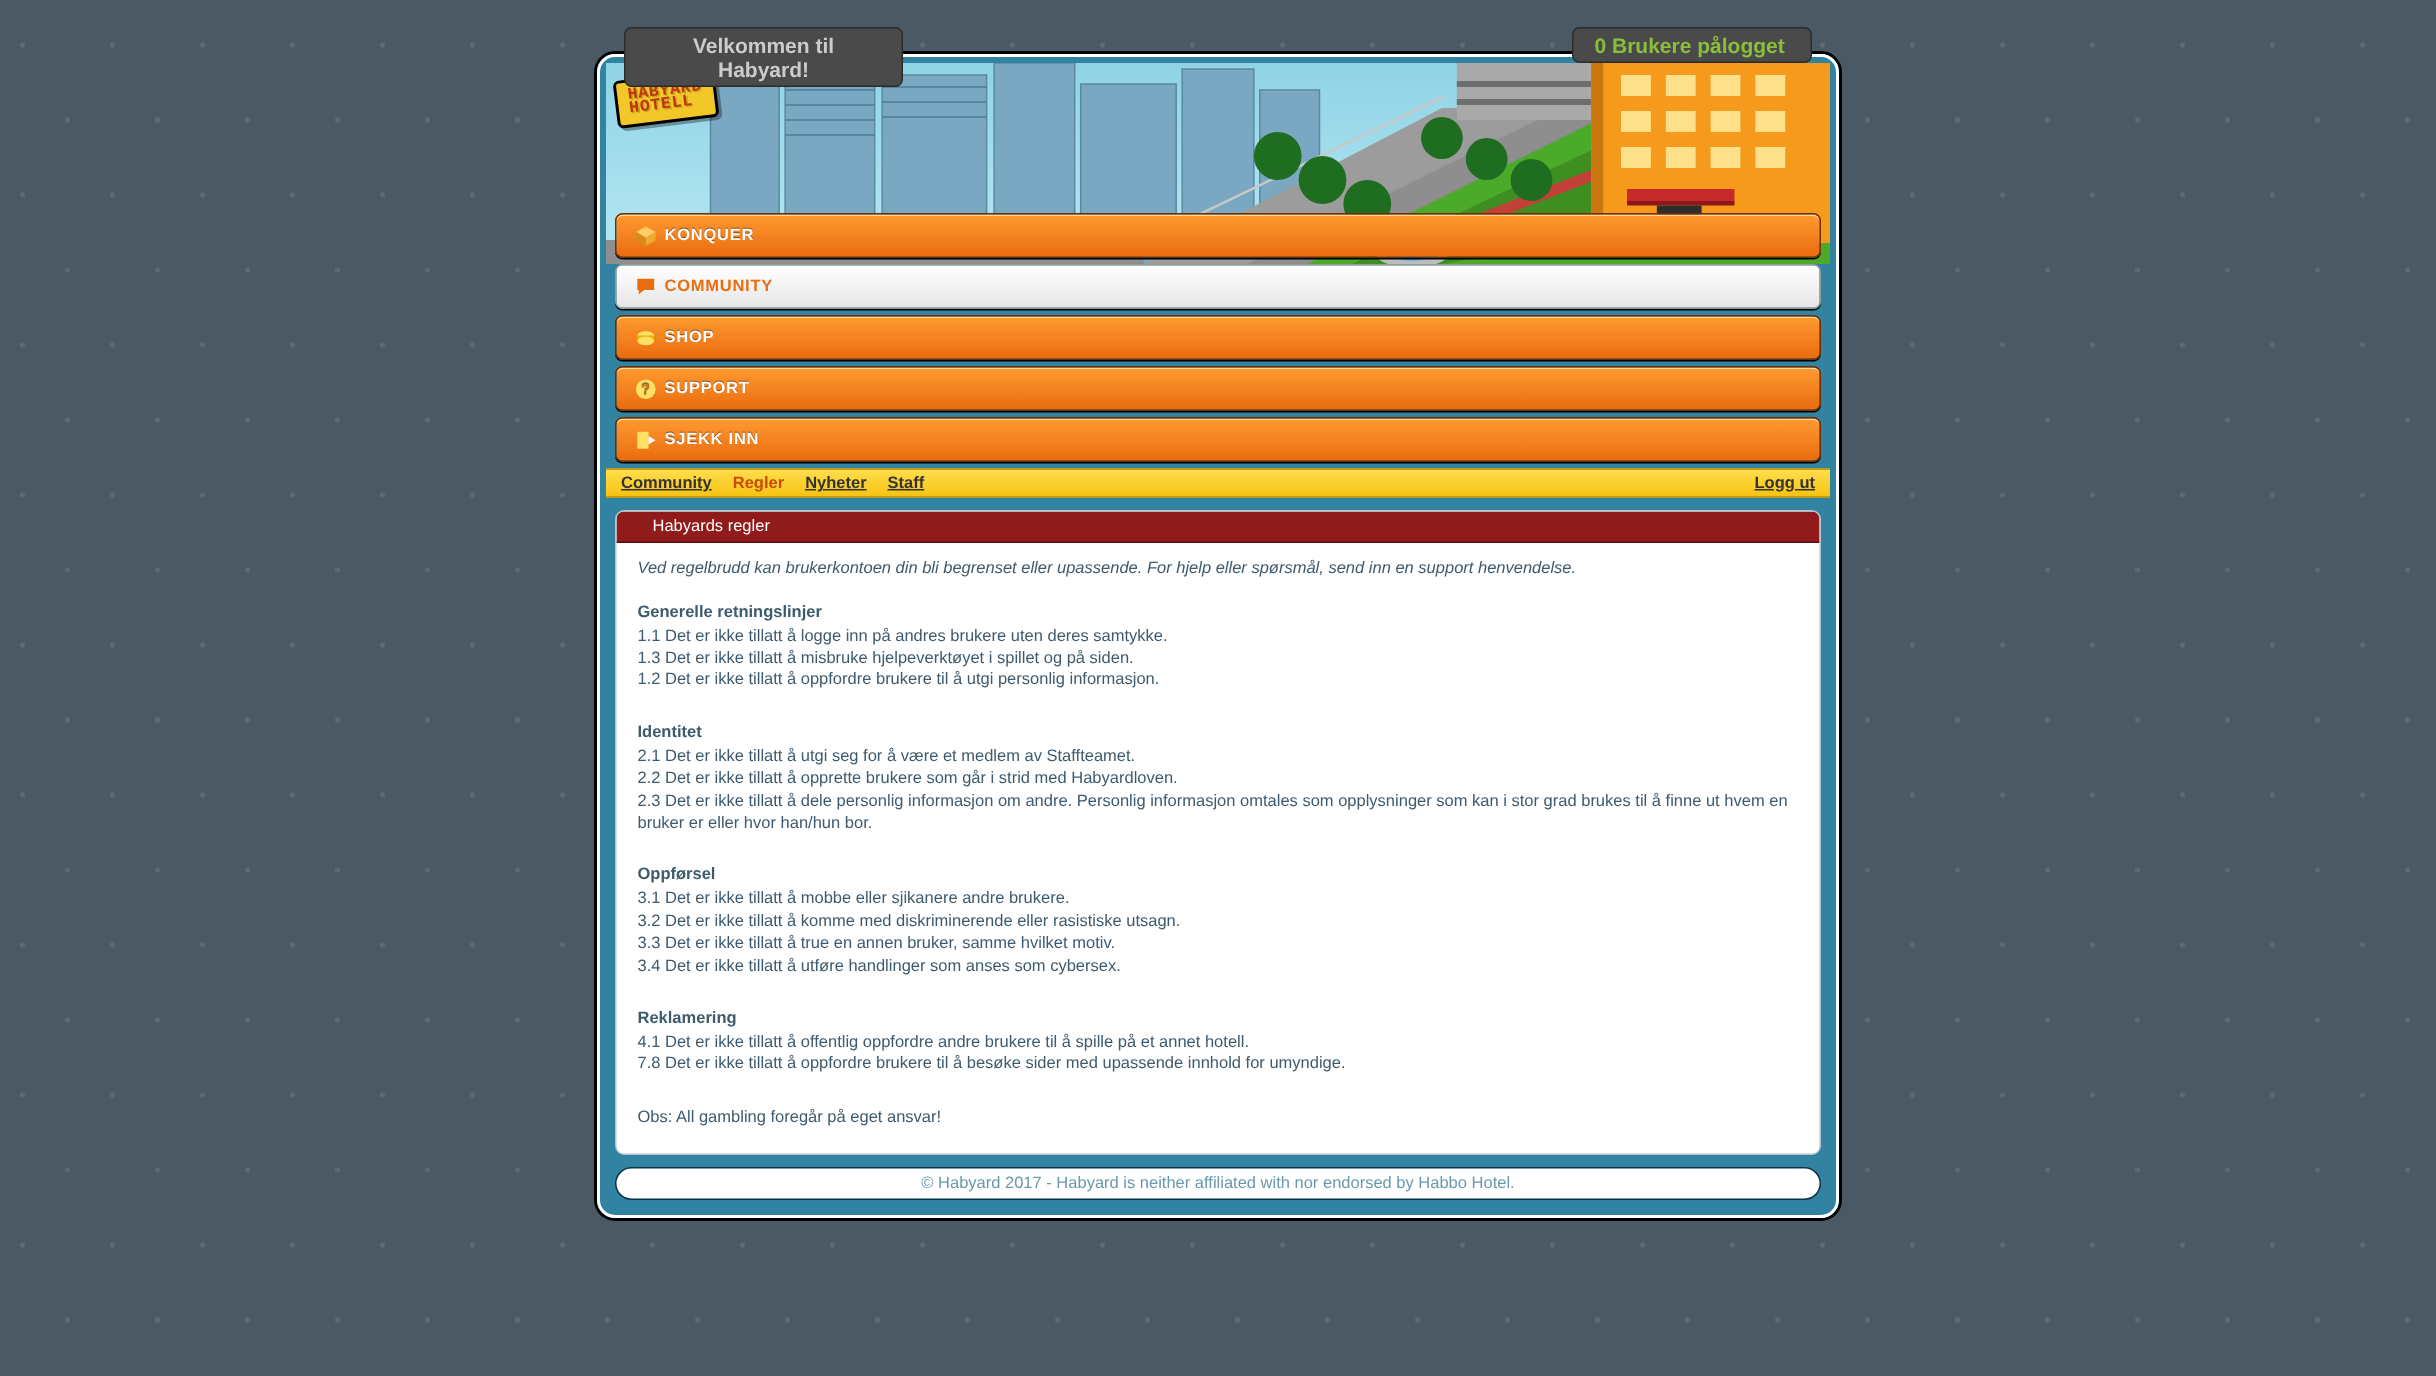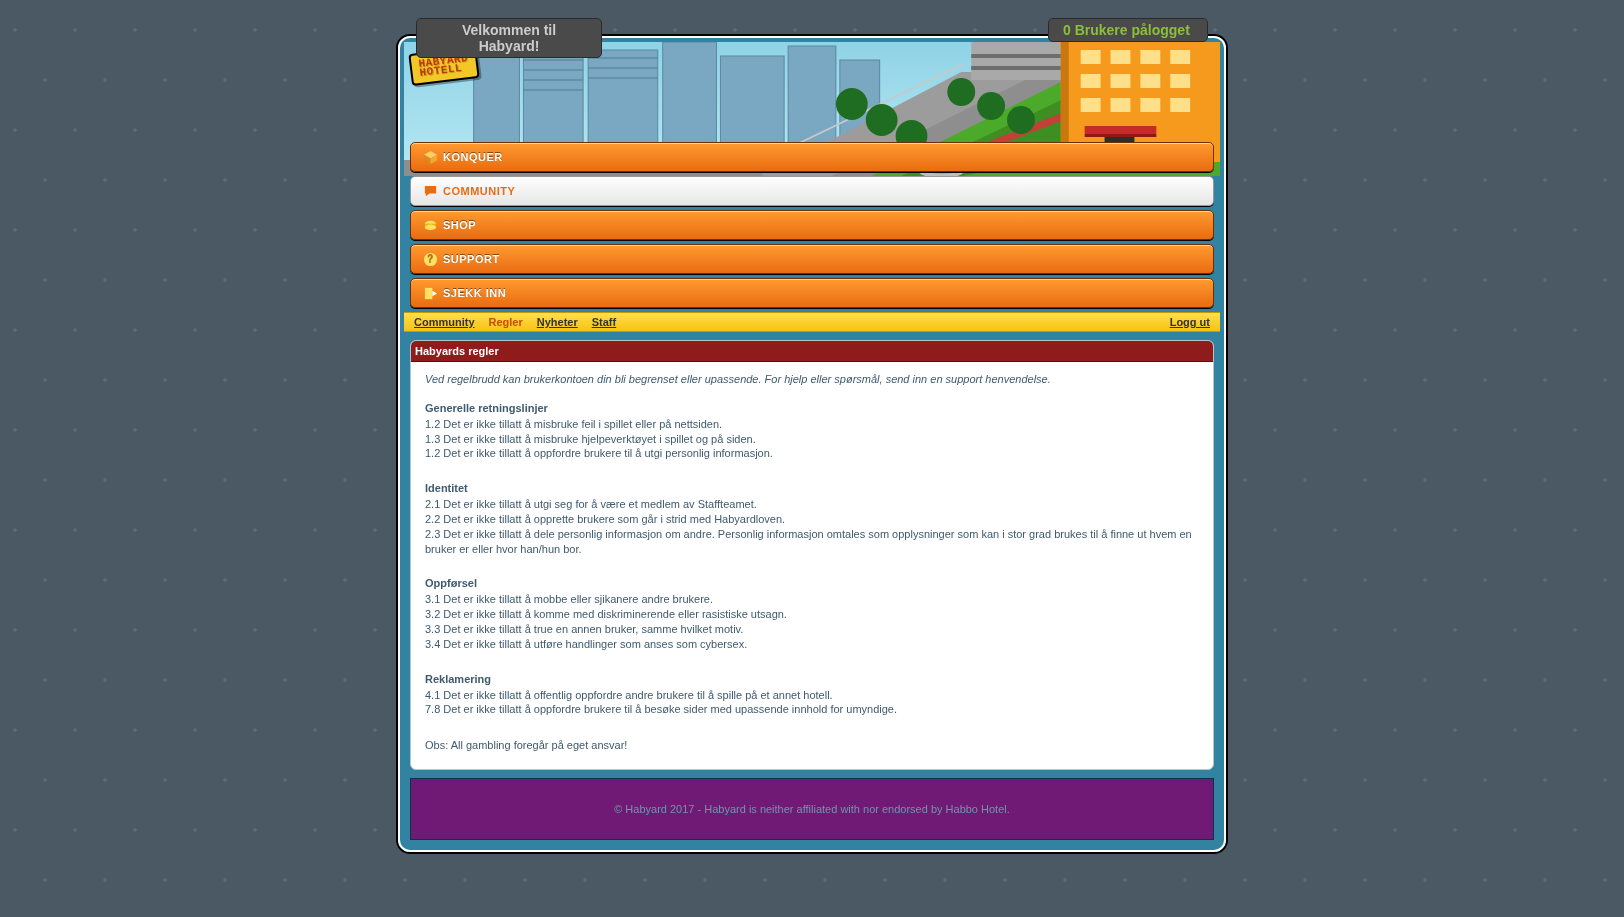--- a/index.html
+++ b/index.html
@@ -147,46 +147,46 @@
   .panel {
     margin: 8px 6px 8px 6px;
     background: #fff;
     border: 1px solid #b6c4cc;
     border-radius: 6px;
     overflow: hidden;
   }
   .panel-title {
     background: #8f1b1b;
     color: #fff;
-    font-weight: bold;
-    font-size: 11px;
-    padding: 4px 4px;
+    font-weight: normal;
+    font-size: 11px;
+    padding: 4px 24px;
     border-bottom: 1px solid #5e0e0e;
   }
   .panel-body {
     padding: 10px 14px 16px 14px;
     color: #3e5a6e;
     line-height: 1.35;
   }
   .intro { font-style: italic; margin-bottom: 14px; }
   .section { margin-bottom: 20px; }
   .section-title { font-weight: bold; margin-bottom: 1px; }
   .rule { margin: 0; }
   .note { margin-top: 4px; }
 
   
   .footer {
     margin: 0 6px 6px 6px;
-    background: #701a75;
+    background: #ffffff;
     border: 1px solid #0b3346;
-    border-radius: 0;
+    border-radius: 16px;
     text-align: center;
     color: #6a98ac;
     font-size: 11px;
-    padding: 24px 10px;
+    padding: 4px 10px;
   }
 </style>
 </head>
 <body>
 
 <div class="outer-shell">
 
   <div class="top-status">
     <div class="status-pill status-left">Velkommen til Habyard!</div>
     <div class="status-pill status-right">0 Brukere pålogget</div>
@@ -349,21 +349,21 @@
     </div>
 
     <div class="panel">
       <div class="panel-title">Habyards regler</div>
       <div class="panel-body">
 
         <div class="intro">Ved regelbrudd kan brukerkontoen din bli begrenset eller upassende. For hjelp eller spørsmål, send inn en support henvendelse.</div>
 
         <div class="section">
           <div class="section-title">Generelle retningslinjer</div>
-          <div class="rule">1.2 Det er ikke tillatt å misbruke feil i spillet eller på nettsiden.</div>
+          <div class="rule">1.1 Det er ikke tillatt å logge inn på andres brukere uten deres samtykke.</div>
           <div class="rule">1.3 Det er ikke tillatt å misbruke hjelpeverktøyet i spillet og på siden.</div>
           <div class="rule">1.2 Det er ikke tillatt å oppfordre brukere til å utgi personlig informasjon.</div>
         </div>
 
         <div class="section">
           <div class="section-title">Identitet</div>
           <div class="rule">2.1 Det er ikke tillatt å utgi seg for å være et medlem av Staffteamet.</div>
           <div class="rule">2.2 Det er ikke tillatt å opprette brukere som går i strid med Habyardloven.</div>
           <div class="rule">2.3 Det er ikke tillatt å dele personlig informasjon om andre. Personlig informasjon omtales som opplysninger som kan i stor grad brukes til å finne ut hvem en bruker er eller hvor han/hun bor.</div>
         </div>

